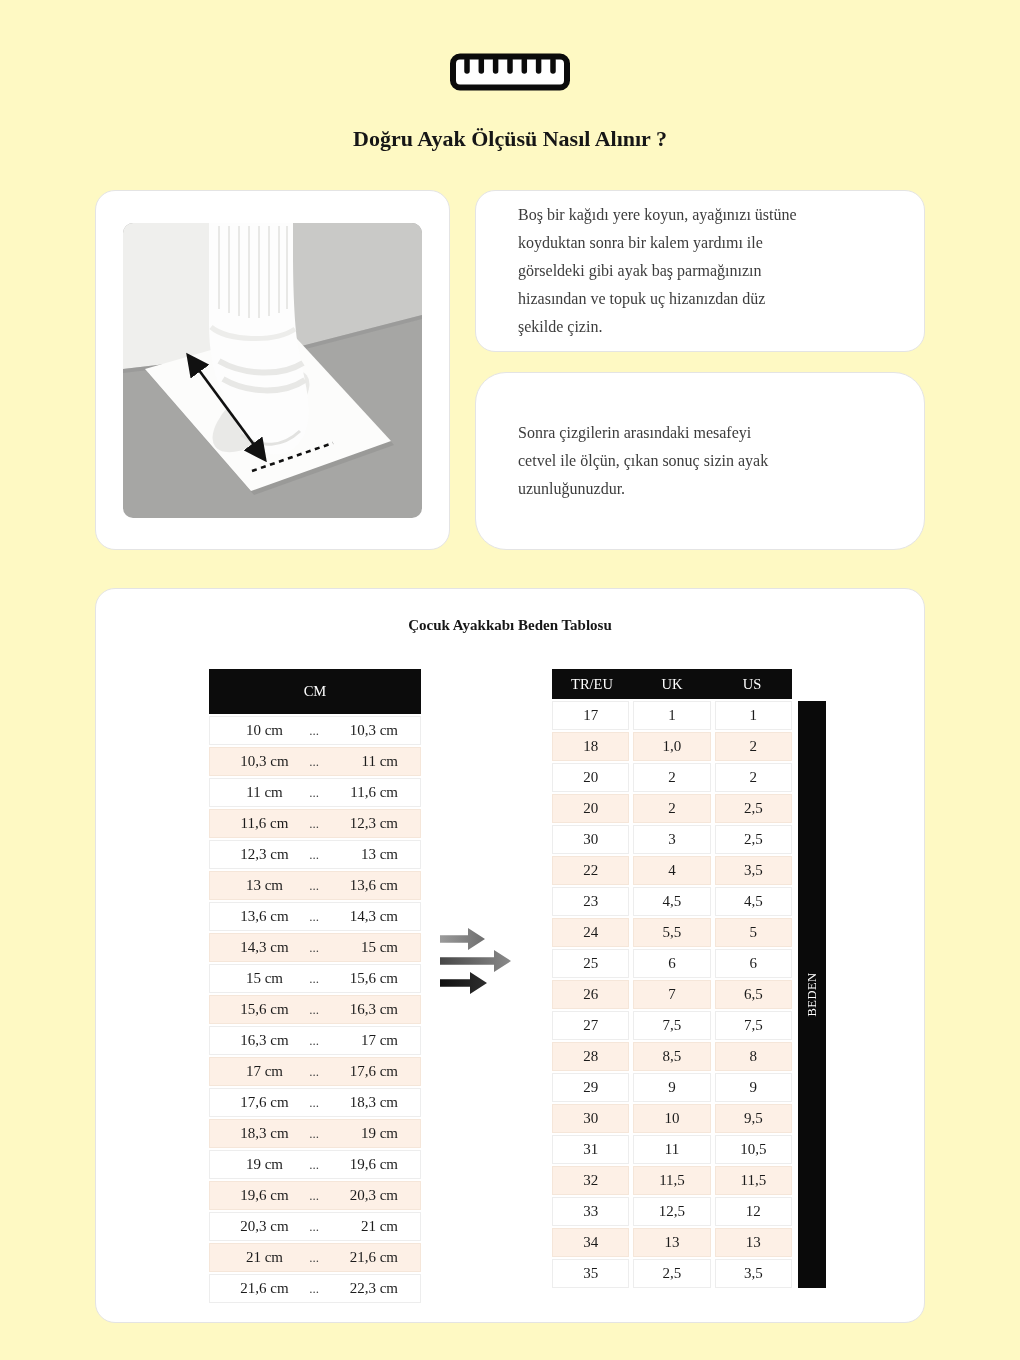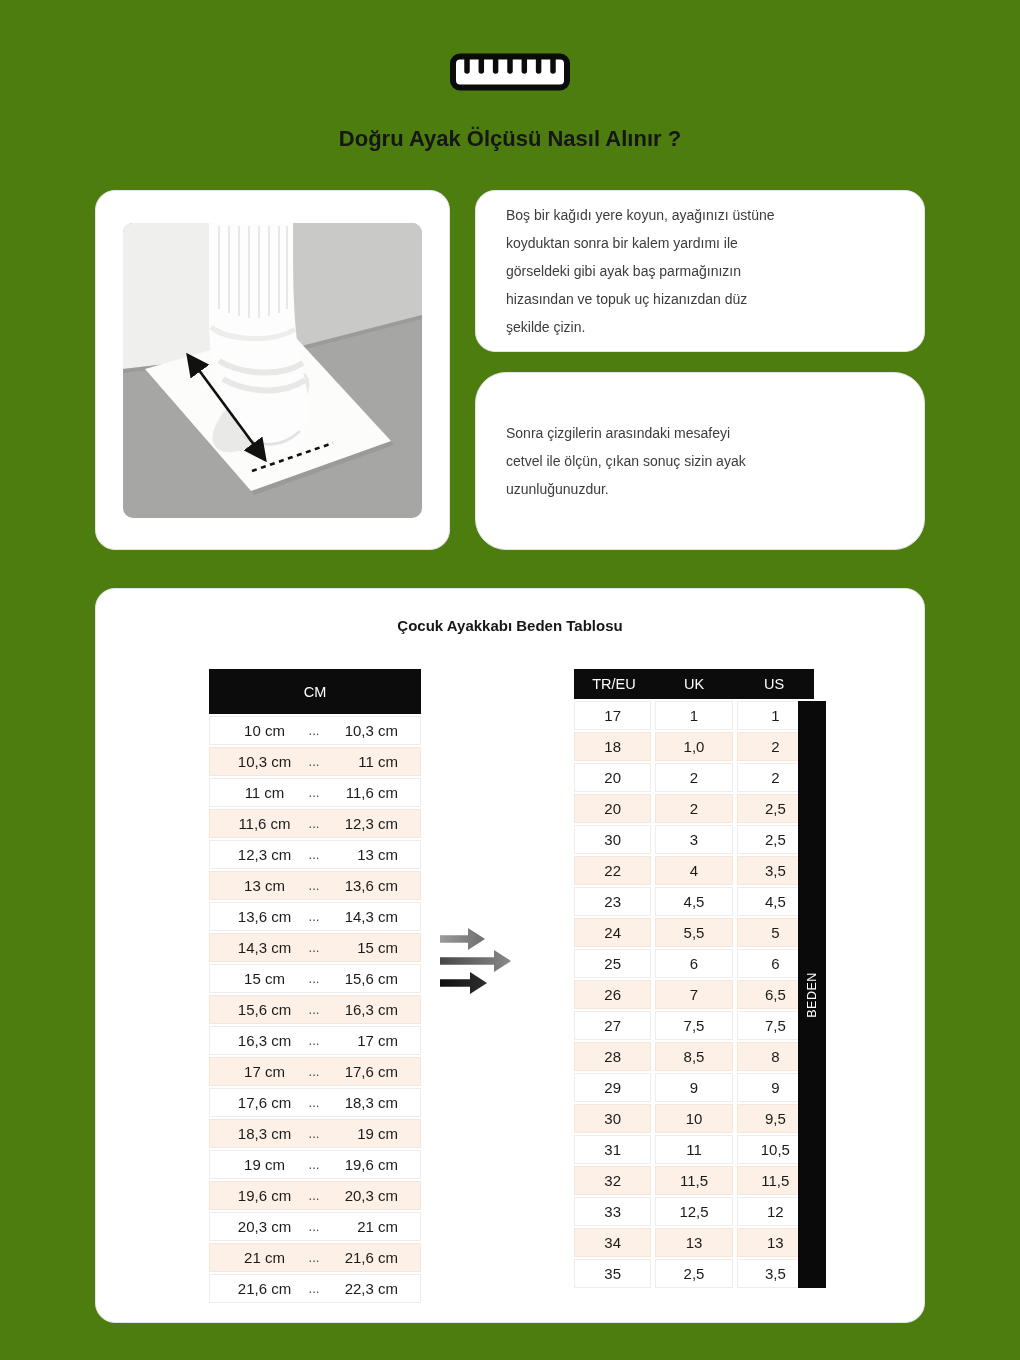--- a/index.html
+++ b/index.html
@@ -3,21 +3,21 @@
 <meta charset="utf-8">
 <style>
   * { box-sizing: border-box; }
   html, body { margin: 0; padding: 0; }
   body {
     width: 1020px; height: 1360px;
     background: #ffffff;
     font-family: "Liberation Sans", sans-serif;
     color: #1b1b1b;
   }
-  .page { position: relative; width: 1020px; height: 1360px; overflow: hidden; background: #4d7c0f; }
+  .page { position: relative; width: 1020px; height: 1360px; overflow: hidden; background: #fef9c3; font-family: Liberation Serif, serif; }
 
   
   .ruler-wrap { position: absolute; top: 52px; left: 50%; transform: translateX(-50%); }
   .page-title {
     position: absolute; top: 126px; left: 0; width: 100%;
     margin: 0; text-align: center;
     font-size: 22px; font-weight: bold; color: #161616;
   }
 
   
@@ -30,21 +30,21 @@
   }
   .photo-frame { width: 299px; height: 295px; border-radius: 10px; overflow: hidden; }
   .steps-col { flex: 1; display: flex; flex-direction: column; gap: 20px; }
   .step-card {
     border: 1px solid #e4e4e4; border-radius: 20px; background: #fff;
     padding: 0 30px; display: flex; align-items: center;
   }
   .step-card.s1 { height: 162px; }
   .step-card.s2 { height: 178px; border-radius: 31px; }
   .step-text {
-    margin: 0; font-size: 14px; line-height: 28px; color: #3c3c3c;
+    margin: 12px; font-size: 16px; line-height: 28px; color: #3c3c3c;
     white-space: pre-line;
   }
 
   
   .size-card {
     position: absolute; top: 588px; left: 95px; width: 830px; height: 735px;
     border: 1px solid #e4e4e4; border-radius: 20px; background: #fff;
   }
   .size-title {
     position: absolute; top: 28px; left: 0; width: 100%;
@@ -62,21 +62,21 @@
     border: 1px solid #ededed;
     display: flex; align-items: center; font-size: 15px;
   }
   .cm-row.alt { background: #fdf0e6; border-color: #f5e6d9; }
   .cm-from { flex: 1; text-align: center; padding-left: 20px; }
   .cm-sep { width: 30px; text-align: center; font-size: 13px; color: #444; }
   .cm-to { flex: 1; text-align: right; padding-right: 22px; }
 
   .arrows-wrap { position: absolute; left: 342px; top: 337px; width: 75px; height: 70px; }
 
-  .sz-table { position: absolute; left: 442px; top: 80px; width: 276px; padding-left: 36px; }
+  .sz-table { position: absolute; left: 420px; top: 80px; width: 276px; padding-left: 36px; }
   .sz-header {
     height: 30px; margin-bottom: 2px; background: #0c0c0c;
     display: grid; grid-template-columns: 1fr 1fr 1fr;
   }
   .sz-header span {
     color: #fff; font-size: 14.5px;
     display: flex; align-items: center; justify-content: center;
   }
   .sz-row {
     display: grid; grid-template-columns: 1fr 1fr 1fr; gap: 4px;

